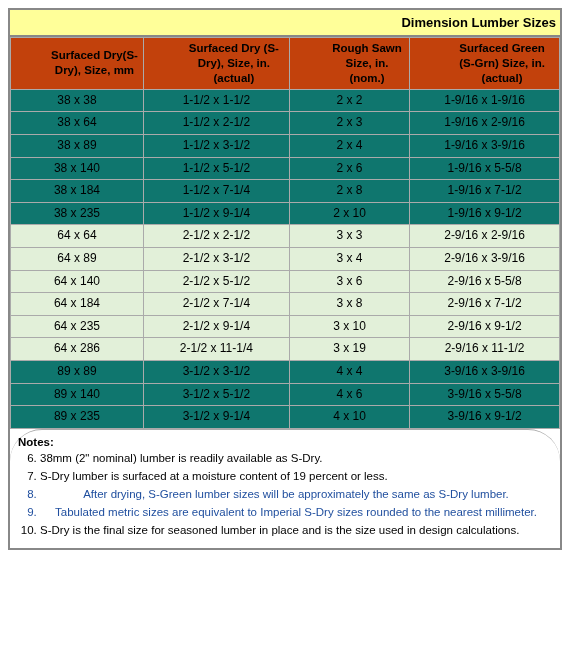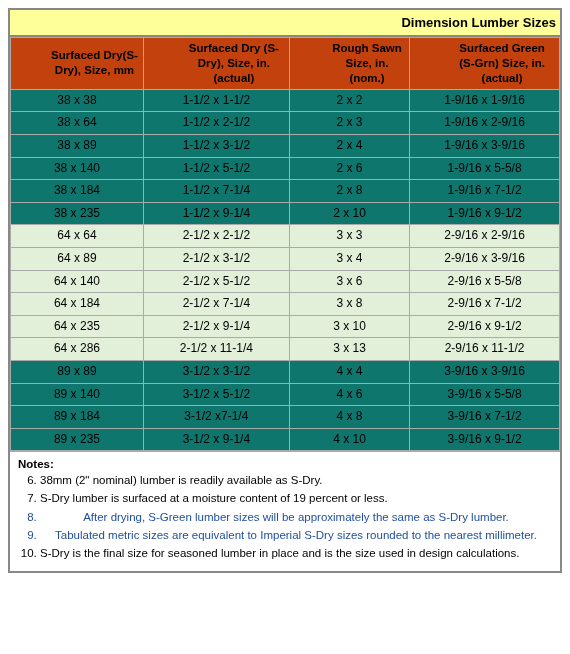--- a/index.html
+++ b/index.html
@@ -42,20 +42,21 @@
       background: #e2f0d9;
       margin-left: 31px;
     }
     tr.white-row td {
       background: #0f766e;
     }
     .notes-section {
       padding: 6px 8px 8px 8px;
       font-size: 11.5px;
       border-top: 1px solid #aaa;
+      border-radius: 32px;
     }
     .notes-section .notes-title {
       font-weight: bold;
       margin-bottom: 2px;
     }
     .notes-section ol {
       padding-left: 22px;
     }
     .notes-section ol li {
       margin-bottom: 2px;
@@ -143,40 +144,34 @@
         </tr>
         <tr class="green-row">
           <td>64 x 235</td>
           <td>2-1/2 x 9-1/4</td>
           <td>3 x 10</td>
           <td>2-9/16 x 9-1/2</td>
         </tr>
         <tr class="green-row">
           <td>64 x 286</td>
           <td>2-1/2 x 11-1/4</td>
-          <td>3 x 13</td>
+          <td>3 x 19</td>
           <td>2-9/16 x 11-1/2</td>
         </tr>
         <tr class="white-row">
           <td>89 x 89</td>
           <td>3-1/2 x 3-1/2</td>
           <td>4 x 4</td>
           <td>3-9/16 x 3-9/16</td>
         </tr>
         <tr class="white-row">
           <td>89 x 140</td>
           <td>3-1/2 x 5-1/2</td>
           <td>4 x 6</td>
           <td>3-9/16 x 5-5/8</td>
-        </tr>
-        <tr class="white-row">
-          <td>89 x 184</td>
-          <td>3-1/2 x7-1/4</td>
-          <td>4 x 8</td>
-          <td>3-9/16 x 7-1/2</td>
         </tr>
         <tr class="white-row">
           <td>89 x 235</td>
           <td>3-1/2 x 9-1/4</td>
           <td>4 x 10</td>
           <td>3-9/16 x 9-1/2</td>
         </tr>
       </tbody>
   </table>
   <div class="notes-section">

